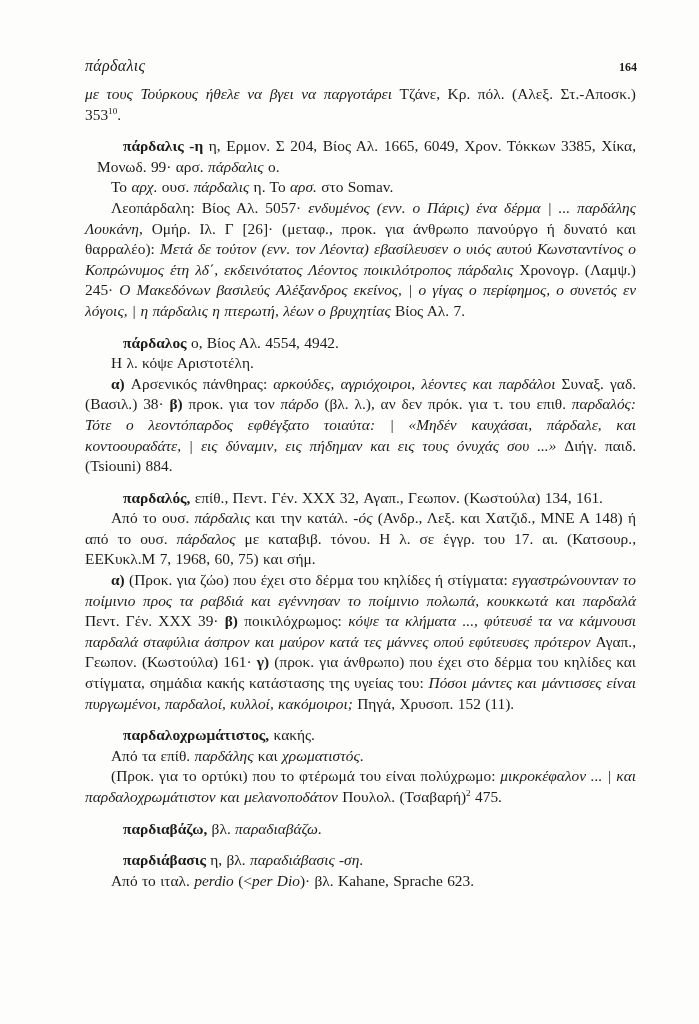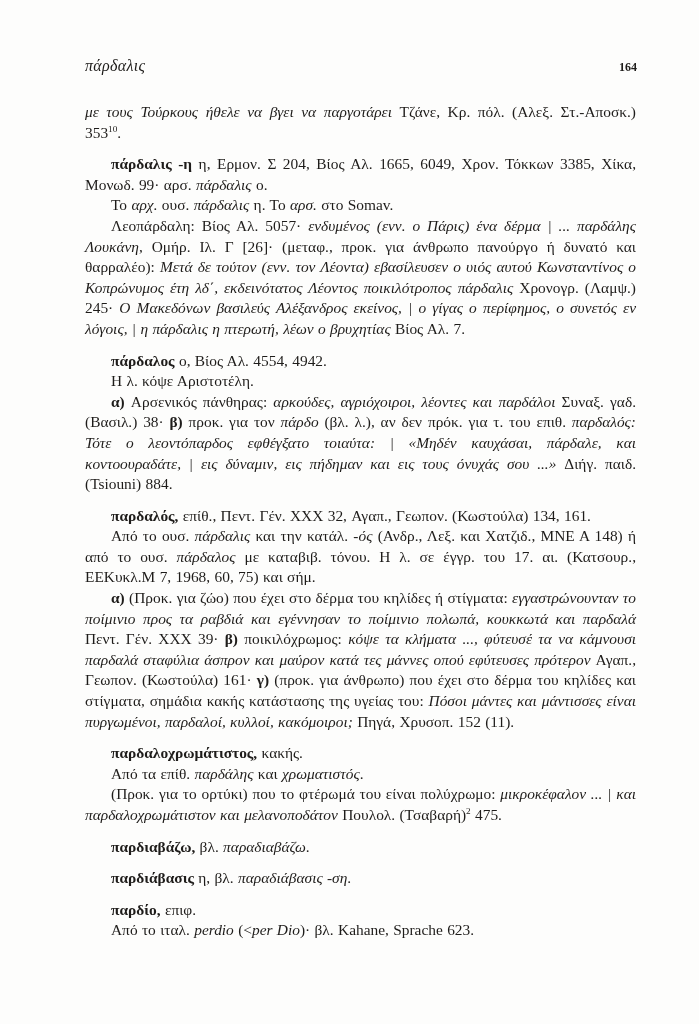--- a/index.html
+++ b/index.html
@@ -20,31 +20,31 @@
     right: 62px;
     display: flex;
     justify-content: space-between;
     align-items: baseline;
     font-size: 16px;
   }
   .running-title { font-style: italic; letter-spacing: 0.3px; }
   .page-number { font-size: 12px; font-weight: bold; font-family: "Liberation Serif", serif; }
   .page-body {
     position: absolute;
-    top: 102px;
+    top: 84px;
     left: 85px;
     width: 551px;
     font-size: 15.4px;
     line-height: 20.6px;
     text-align: justify;
     word-spacing: 0.5px;
   }
   .page-body p { margin: 0; padding: 0; }
   .page-body p.indent { text-indent: 26px; }
-  .page-body p.gap { margin-top: 11px; }
+  .page-body p.gap { margin-top: 11px; margin-left: 12px; }
   .seg-b { font-weight: bold; }
   .seg-i { font-style: italic; }
   sup.seg-sup { font-size: 0.6em; line-height: 0; vertical-align: super; }
 </style>
 </head>
 <body>
 
 <div class="page">
   <header class="page-header">
     <span class="running-title">πάρδαλις</span>
@@ -59,16 +59,15 @@
       <p class="indent"><span class="seg-n">Η λ. κόψε Αριστοτέλη.</span></p>
       <p class="indent"><span class="seg-b">α) </span><span class="seg-n">Αρσενικός πάνθηρας: </span><span class="seg-i">αρκούδες, αγριόχοιροι, λέοντες και παρδάλοι </span><span class="seg-n">Συναξ. γαδ. (Βασιλ.) 38· </span><span class="seg-b">β) </span><span class="seg-n">προκ. για τον </span><span class="seg-i">πάρδο</span><span class="seg-n"> (βλ. λ.), αν δεν πρόκ. για τ. του επιθ. </span><span class="seg-i">παρδαλός: Τότε ο λεοντόπαρδος εφθέγξατο τοιαύτα: | «Μηδέν καυχάσαι, πάρδαλε, και κοντοουραδάτε, | εις δύναμιν, εις πήδημαν και εις τους όνυχάς σου ...» </span><span class="seg-n">Διήγ. παιδ. (Tsiouni) 884.</span></p>
       <p class="indent gap"><span class="seg-b">παρδαλός, </span><span class="seg-n">επίθ., Πεντ. Γέν. XXX 32, Αγαπ., Γεωπον. (Κωστούλα) 134, 161.</span></p>
       <p class="indent"><span class="seg-n">Από το ουσ. </span><span class="seg-i">πάρδαλις</span><span class="seg-n"> και την κατάλ. </span><span class="seg-i">-ός</span><span class="seg-n"> (Ανδρ., Λεξ. και Χατζιδ., ΜΝΕ Α 148) ή από το ουσ. </span><span class="seg-i">πάρδαλος</span><span class="seg-n"> με καταβιβ. τόνου. Η λ. σε έγγρ. του 17. αι. (Κατσουρ., ΕΕΚυκλ.Μ 7, 1968, 60, 75) και σήμ.</span></p>
       <p class="indent"><span class="seg-b">α) </span><span class="seg-n">(Προκ. για ζώο) που έχει στο δέρμα του κηλίδες ή στίγματα: </span><span class="seg-i">εγγαστρώνουνταν το ποίμινιο προς τα ραβδιά και εγέννησαν το ποίμινιο πολωπά, κουκκωτά και παρδαλά </span><span class="seg-n">Πεντ. Γέν. XXX 39· </span><span class="seg-b">β) </span><span class="seg-n">ποικιλόχρωμος: </span><span class="seg-i">κόψε τα κλήματα ..., φύτευσέ τα να κάμνουσι παρδαλά σταφύλια άσπρον και μαύρον κατά τες μάννες οπού εφύτευσες πρότερον </span><span class="seg-n">Αγαπ., Γεωπον. (Κωστούλα) 161· </span><span class="seg-b">γ) </span><span class="seg-n">(προκ. για άνθρωπο) που έχει στο δέρμα του κηλίδες και στίγματα, σημάδια κακής κατάστασης της υγείας του: </span><span class="seg-i">Πόσοι μάντες και μάντισσες είναι πυργωμένοι, παρδαλοί, κυλλοί, κακόμοιροι; </span><span class="seg-n">Πηγά, Χρυσοπ. 152 (11).</span></p>
       <p class="indent gap"><span class="seg-b">παρδαλοχρωμάτιστος, </span><span class="seg-n">κακής.</span></p>
       <p class="indent"><span class="seg-n">Από τα επίθ. </span><span class="seg-i">παρδάλης</span><span class="seg-n"> και </span><span class="seg-i">χρωματιστός</span><span class="seg-n">.</span></p>
       <p class="indent"><span class="seg-n">(Προκ. για το ορτύκι) που το φτέρωμά του είναι πολύχρωμο: </span><span class="seg-i">μικροκέφαλον ... | και παρδαλοχρωμάτιστον και μελανοποδάτον </span><span class="seg-n">Πουλολ. (Τσαβαρή)</span><sup class="seg-sup">2</sup><span class="seg-n"> 475.</span></p>
       <p class="indent gap"><span class="seg-b">παρδιαβάζω, </span><span class="seg-n">βλ. </span><span class="seg-i">παραδιαβάζω</span><span class="seg-n">.</span></p>
       <p class="indent gap"><span class="seg-b">παρδιάβασις </span><span class="seg-n">η, βλ. </span><span class="seg-i">παραδιάβασις -ση</span><span class="seg-n">.</span></p>
-      <p class="indent gap"><span class="seg-b">παρδίο, </span><span class="seg-n">επιφ.</span></p>
       <p class="indent"><span class="seg-n">Από το ιταλ. </span><span class="seg-i">perdio</span><span class="seg-n"> (&lt;</span><span class="seg-i">per Dio</span><span class="seg-n">)· βλ. Kahane, Sprache 623.</span></p>
     </main>
 </div>
 
 </body></html>

